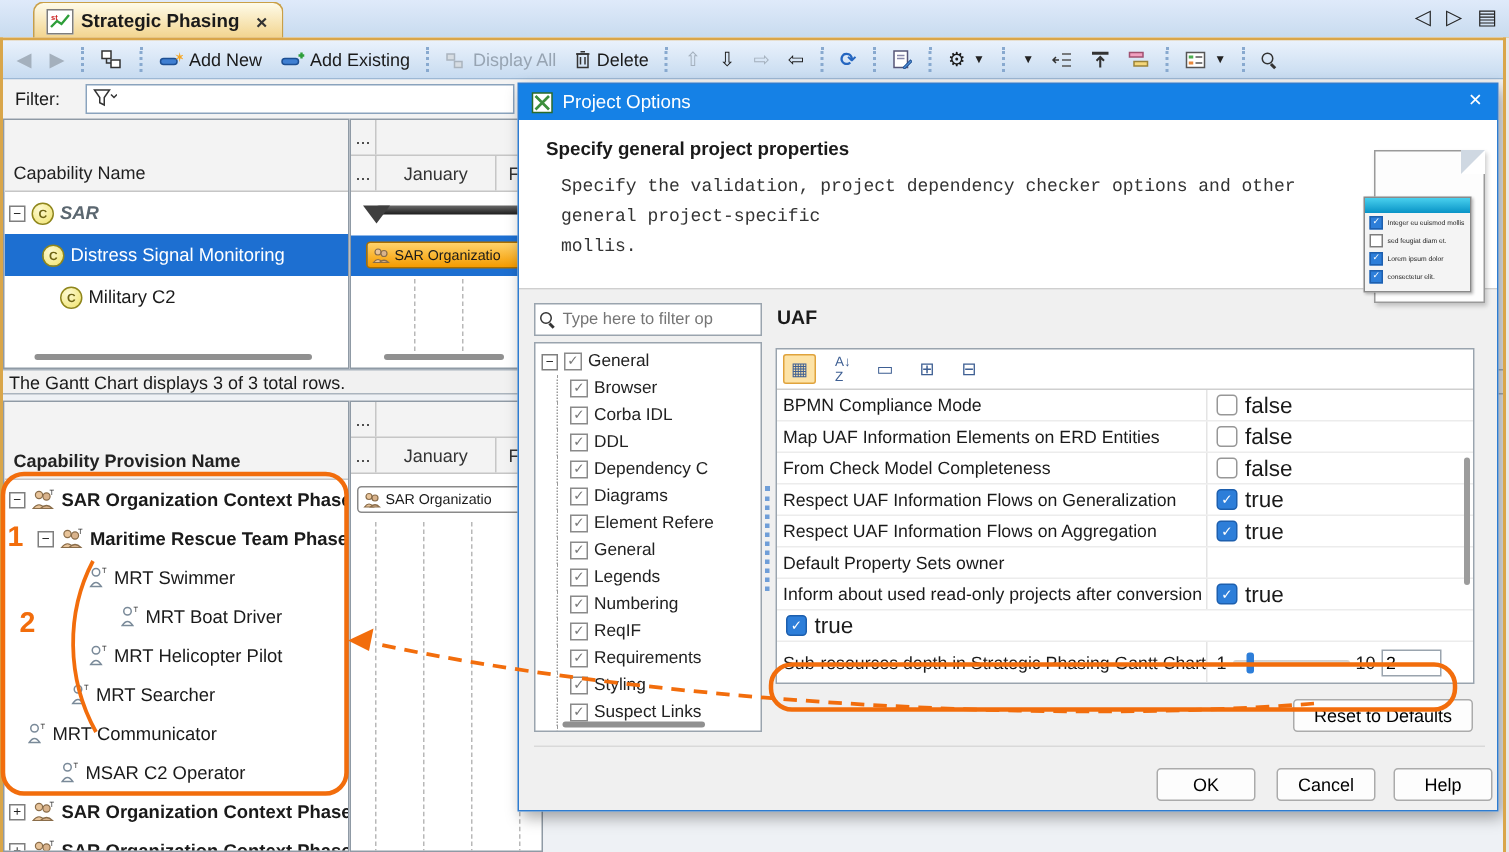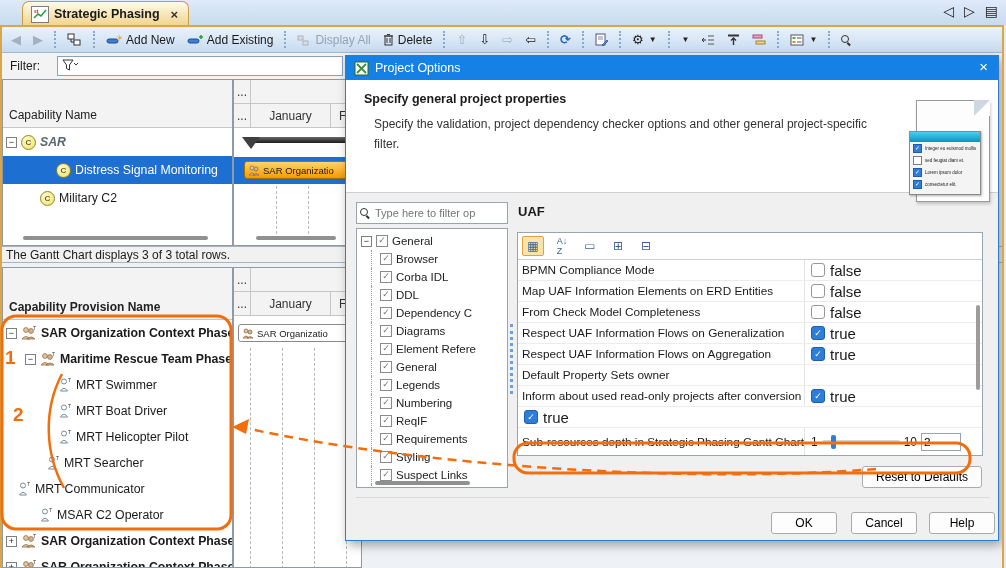--- a/index.html
+++ b/index.html
@@ -63,21 +63,21 @@
   .selstripe{position:absolute;left:0;height:27px;right:0;background:#1d6fd1;}
   .hscroll{position:absolute;height:4px;background:#909090;border-radius:2px;}
   
   .statusbar{position:absolute;left:0;top:219px;width:1002px;height:17px;background:#f1f1f1;border-top:1px solid #aab4be;border-bottom:1px solid #aab4be;box-sizing:border-box;padding:1px 0 0 4px;}
   
   .dialog{position:absolute;left:345px;top:55px;width:654px;height:486px;background:#f0f0f0;border:1px solid #2e7cd0;box-sizing:border-box;box-shadow:3px 4px 10px rgba(0,0,0,.35);z-index:10;}
   .dtitle{position:absolute;left:0;top:0;right:0;height:24px;background:#1581e6;color:#fff;display:flex;align-items:center;padding:0 8px;gap:6px;font-size:12.5px;}
   .dclose{position:absolute;right:10px;top:2px;font-size:15px;color:#fff;cursor:pointer;}
   .dhead{position:absolute;left:0;top:24px;right:0;height:112px;background:#fff;border-bottom:1px solid #cfcfcf;}
   .dheading{position:absolute;left:18px;top:12px;font-weight:bold;font-size:12.5px;}
-  .ddesc{position:absolute;left:28px;top:34px;width:540px;line-height:20px;color:#333;}
+  .ddesc{position:absolute;left:28px;top:34px;width:540px;line-height:20px;color:#333;font-family:Liberation Mono, monospace;}
   
   .artdoc{position:absolute;right:8px;top:20px;width:72px;height:100px;background:#fdfdfd;border:1px solid #9a9a9a;box-shadow:1px 2px 3px rgba(0,0,0,.2);}
   .artfold{position:absolute;right:-1px;top:-1px;width:0;height:0;border-top:16px solid #fff;border-left:16px solid #cfd8e2;transform:rotate(90deg);}
   .artpanel{position:absolute;left:-8px;top:30px;width:70px;height:62px;background:#f4f4f4;border:1px solid #8a8a8a;box-shadow:1px 1px 2px rgba(0,0,0,.3);}
   .arthdr{height:10px;background:linear-gradient(#49d0ee,#0893c6);}
   .arow{display:flex;align-items:center;gap:3px;height:12px;padding-left:3px;}
   .acheck{width:7px;height:7px;border:1px solid #7d7d7d;background:#fff;display:inline-flex;align-items:center;justify-content:center;flex:0 0 auto;}
   .acm{display:none;color:#fff;font-size:6px;line-height:6px;}
   .arow.checked .acheck{background:#2d7ed9;border-color:#1d5fae;}
   .arow.checked .acm{display:block;}
@@ -279,21 +279,21 @@
       <span class="htext">Capability Name</span>
     </div>
 
       <div class="grow italic ic-capability" style="padding-left: 3px;">
         <span class="exp">−</span>
         <span class="ic cap"></span>
 
         <span class="glabel">SAR</span>
       </div>
 
-      <div class="grow selected ic-capability" style="padding-left: 38px;">
+      <div class="grow selected ic-capability" style="padding-left: 10px;">
         <span class="exp"></span>
         <span class="ic cap"></span>
 
         <span class="glabel">Distress Signal Monitoring</span>
       </div>
 
       <div class="grow ic-capability" style="padding-left: 22px;">
         <span class="exp"></span>
         <span class="ic cap"></span>
 
@@ -374,21 +374,21 @@
         <span class="ic per">
           <svg width="13" height="14">
             <circle cx="5" cy="3.5" r="2.5" fill="#fff" stroke="#7a8a99"></circle>
             <path d="M1.5 13 Q5 7.5 8.5 13 Z" fill="#fff" stroke="#7a8a99"></path>
             <text x="9" y="4" font-size="5" fill="#333">T</text>
           </svg>
         </span>
         <span class="glabel">MRT Swimmer</span>
       </div>
 
-      <div class="grow ic-person" style="padding-left: 41px;">
+      <div class="grow ic-person" style="padding-left: 62px;">
         <span class="exp"></span>
 
         <span class="ic per">
           <svg width="13" height="14">
             <circle cx="5" cy="3.5" r="2.5" fill="#fff" stroke="#7a8a99"></circle>
             <path d="M1.5 13 Q5 7.5 8.5 13 Z" fill="#fff" stroke="#7a8a99"></path>
             <text x="9" y="4" font-size="5" fill="#333">T</text>
           </svg>
         </span>
         <span class="glabel">MRT Boat Driver</span>
@@ -514,21 +514,21 @@
         <rect x="1" y="1" width="13" height="13" fill="#fff" stroke="#2a6b2a"></rect>
         <path d="M3 3 L12 12 M12 3 L3 12" stroke="#3c8f3c" stroke-width="1.8"></path>
       </svg>
     <span>Project Options</span>
     <span class="dclose">×</span>
   </div>
   <div class="dhead">
     <div class="dheading">Specify general project properties</div>
     <div class="ddesc">
       <span>Specify the validation, project dependency checker options and other general project-specific</span><br>
-      <span>filter.</span>
+      <span>mollis.</span>
     </div>
     <div class="artdoc">
       <div class="artfold"></div>
       <div class="artpanel">
         <div class="arthdr"></div>
 
           <div class="arow checked">
             <span class="acheck">
               <span class="acm">✓</span>
             </span>

